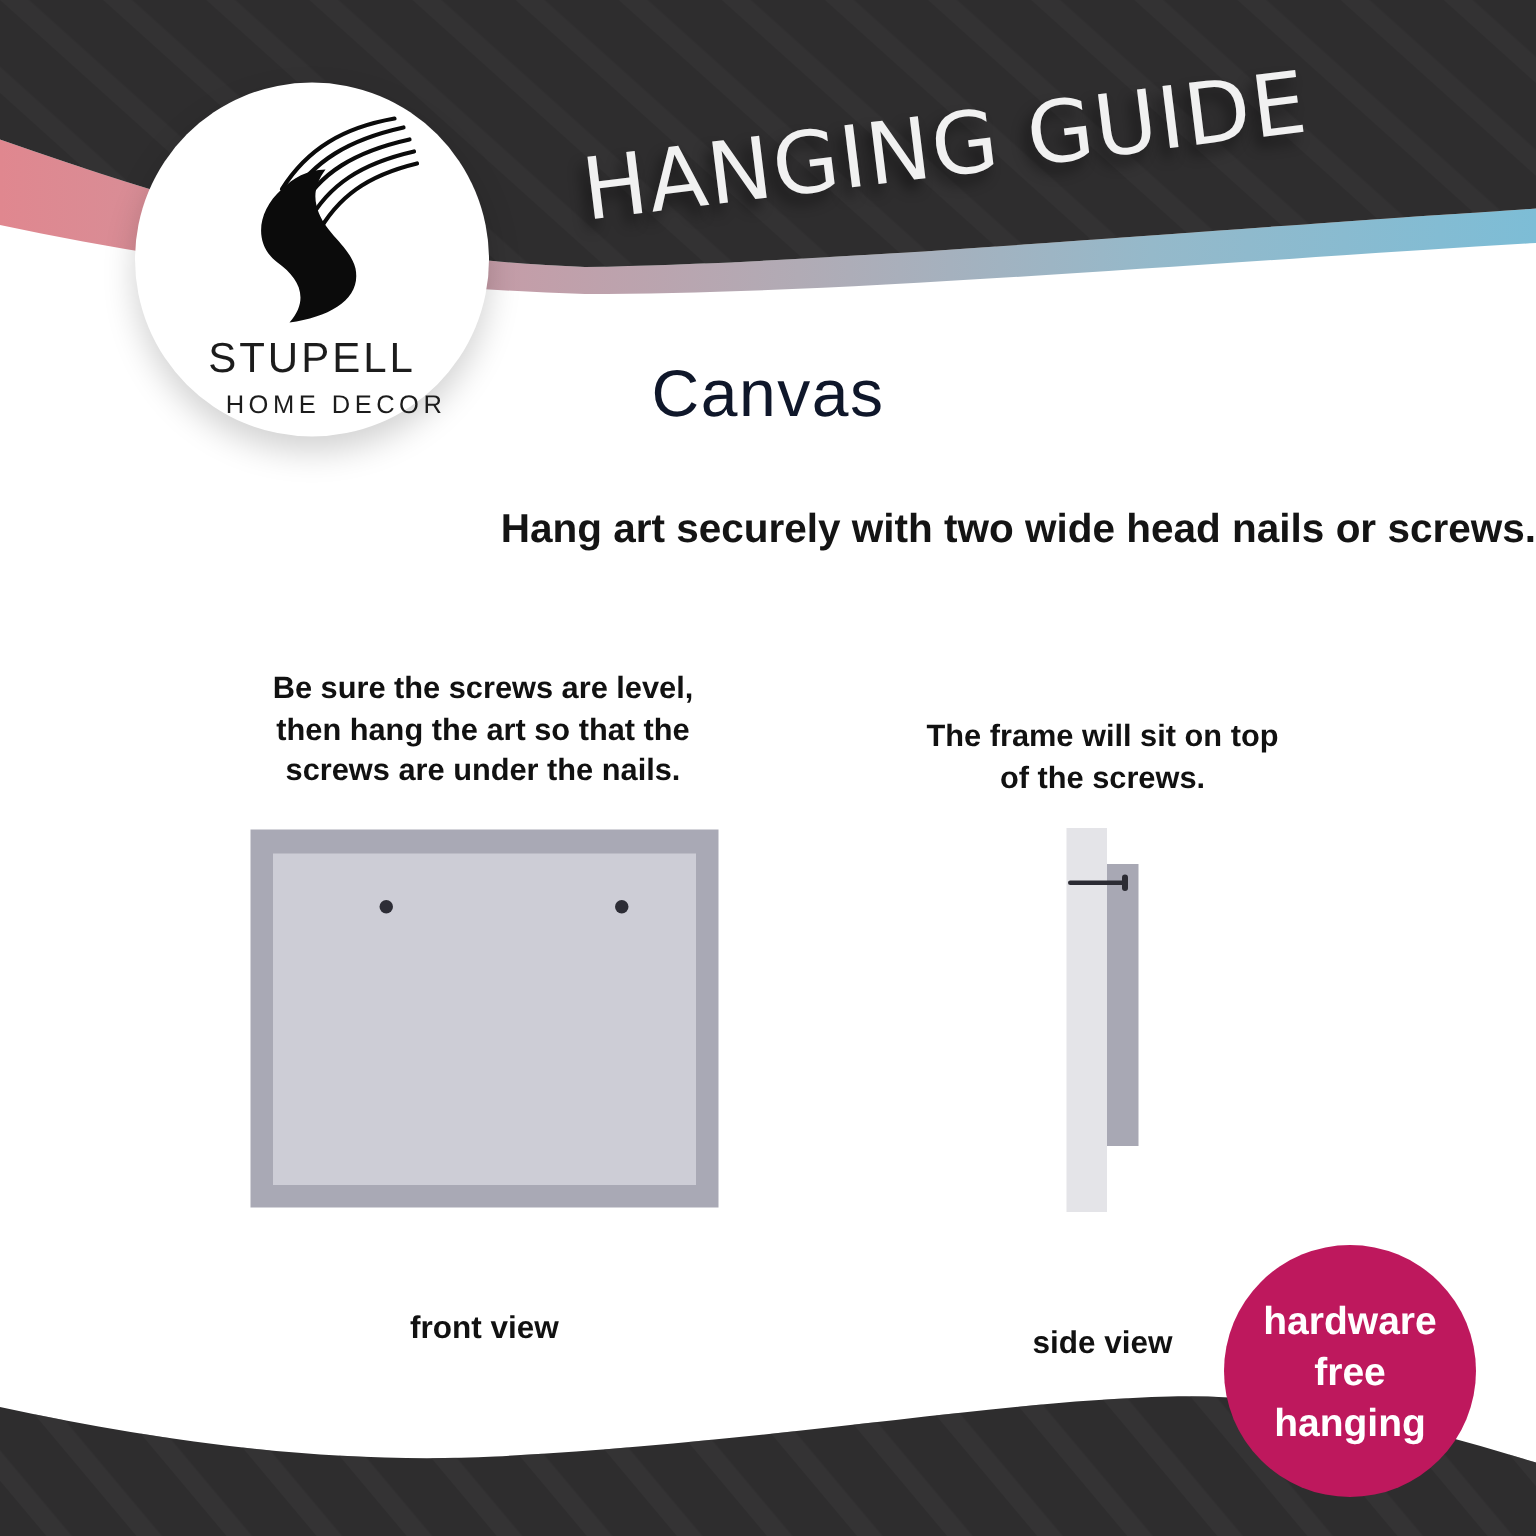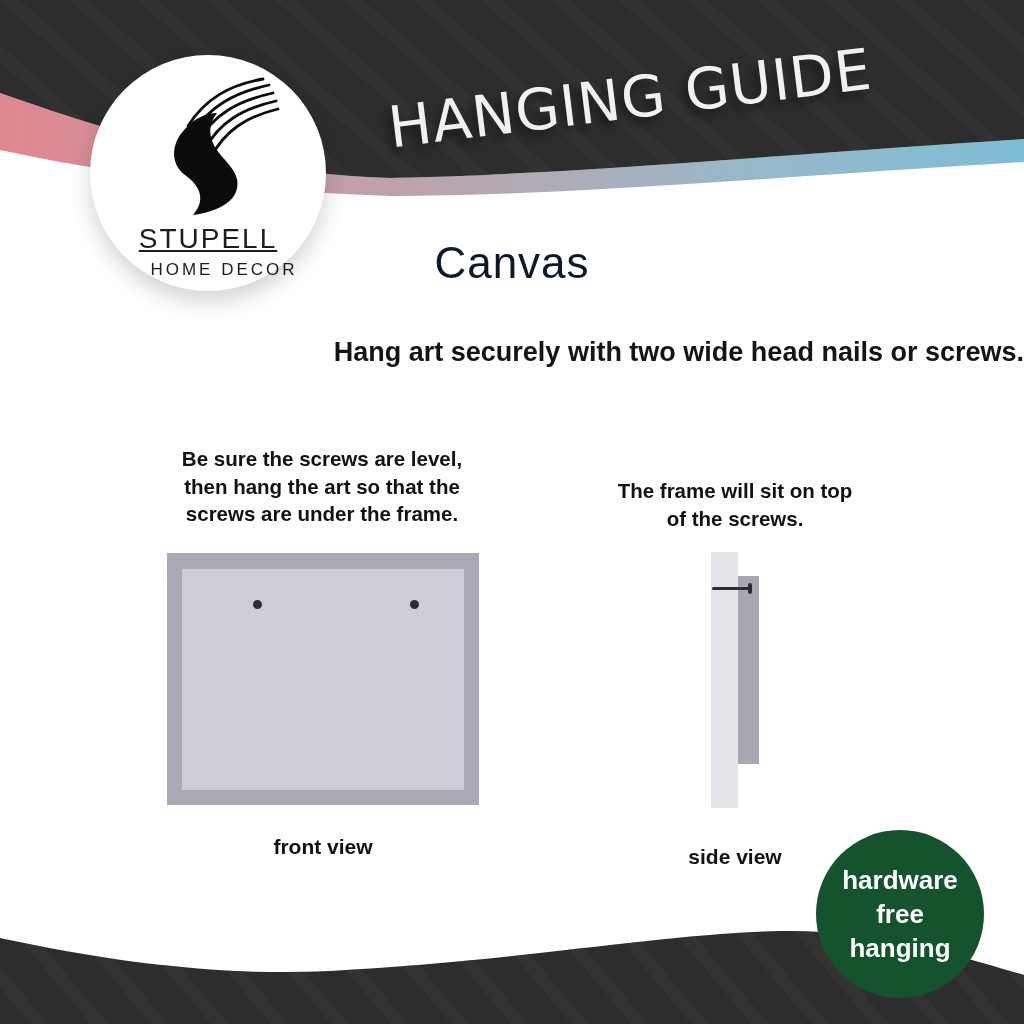--- a/index.html
+++ b/index.html
@@ -26,50 +26,50 @@
   }
 
   
   .logo-circle{
     left:90px;top:55px;width:236px;height:236px;border-radius:50%;
     background:#ffffff;z-index:3;
     box-shadow:0 10px 22px rgba(0,0,0,0.18);
     display:flex;flex-direction:column;align-items:center;
   }
   .logo-swirl{margin-top:16px;}
-  .logo-brand{font-size:28px;letter-spacing:2px;color:#1c1c1c;margin-top:2px;text-decoration:underline;}
+  .logo-brand{font-size:28px;letter-spacing:2px;color:#1c1c1c;margin-top:2px;}
   .logo-tagline{font-size:17px;letter-spacing:3px;color:#1c1c1c;margin-top:5px;margin-left:32px;}
 
   
   .canvas-title{left:0;top:238px;width:1024px;text-align:center;font-size:44px;letter-spacing:1px;color:#0f172a;z-index:2;}
   .instruction{left:0;top:337px;width:1024px;text-align:right;font-size:27px;font-weight:bold;color:#141414;z-index:2;}
   .note{font-size:20.5px;font-weight:bold;line-height:27.5px;text-align:center;white-space:pre-line;color:#111;z-index:2;}
   .front-note{left:122px;top:445px;width:400px;}
   .side-note{left:555px;top:453px;width:360px;margin-top:24px;}
-  .caption{font-size:21px;font-weight:bold;text-align:center;color:#111;z-index:2;}
+  .caption{font-size:21px;font-weight:bold;text-align:center;color:#111;z-index:2;margin-top:39px;}
   .front-caption{left:167px;top:835px;width:312px;}
   .side-caption{left:615px;top:845px;width:240px;}
 
   
   .front-frame{left:167px;top:553px;width:312px;height:252px;background:#a9a9b5;z-index:2;}
   .front-canvas{position:absolute;left:15px;top:16px;width:282px;height:221px;background:#cdcdd6;}
   .screw-dot{position:absolute;width:9px;height:9px;border-radius:50%;background:#2d2d36;}
   .screw-dot.left{left:71px;top:31px;}
   .screw-dot.right{left:228px;top:31px;}
 
   
   .side-wall{left:711px;top:552px;width:27px;height:256px;background:#e4e4e8;z-index:2;}
   .side-frame{left:738px;top:576px;width:21px;height:188px;background:#a8a8b4;z-index:2;}
   .nail-shaft{left:712px;top:587px;width:39px;height:3px;background:#2b2b33;border-radius:2px;z-index:3;}
   .nail-head{left:748px;top:583px;width:4px;height:11px;background:#2b2b33;border-radius:2px;z-index:3;}
 
   
   .badge{
     left:816px;top:830px;width:168px;height:168px;border-radius:50%;
-    background:#14532d;z-index:4;
+    background:#be185d;z-index:4;
     display:flex;align-items:center;justify-content:center;text-align:center;
     color:#ffffff;font-size:26px;font-weight:600;line-height:34px;white-space:pre-line;
   }
 </style>
 </head>
 <body>
 
 <div class="stage">
 
   <svg class="abs header-svg" viewBox="0 0 1024 300" preserveAspectRatio="none">
@@ -115,21 +115,21 @@
     <div class="logo-brand">STUPELL</div>
     <div class="logo-tagline">HOME DECOR</div>
   </div>
 
   <div class="abs canvas-title">Canvas</div>
 
   <div class="abs instruction">Hang art securely with two wide head nails or screws.</div>
 
   <div class="abs note front-note">Be sure the screws are level,
 then hang the art so that the
-screws are under the frame.</div>
+screws are under the nails.</div>
   <div class="abs front-frame">
     <div class="front-canvas">
       <div class="screw-dot left"></div>
       <div class="screw-dot right"></div>
     </div>
   </div>
   <div class="abs caption front-caption">front view</div>
 
   <div class="abs note side-note">The frame will sit on top
 of the screws.</div>

